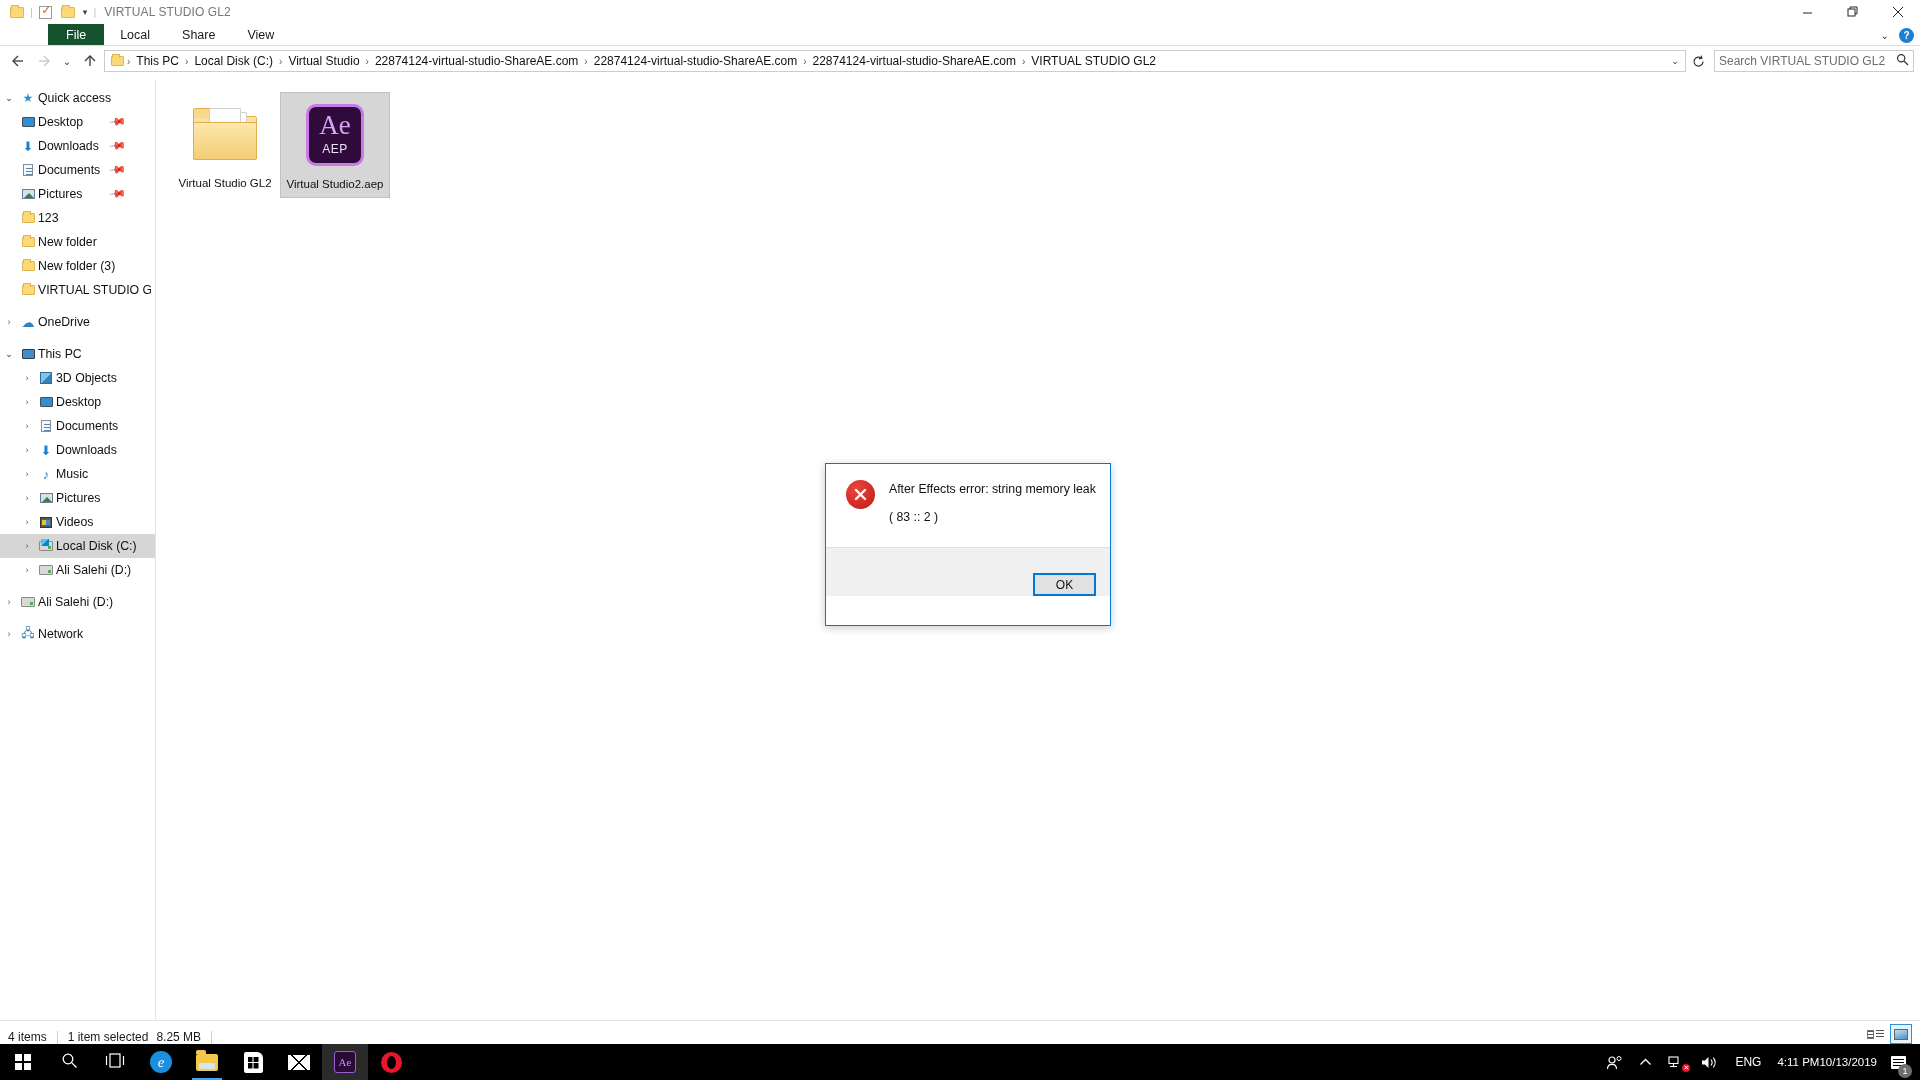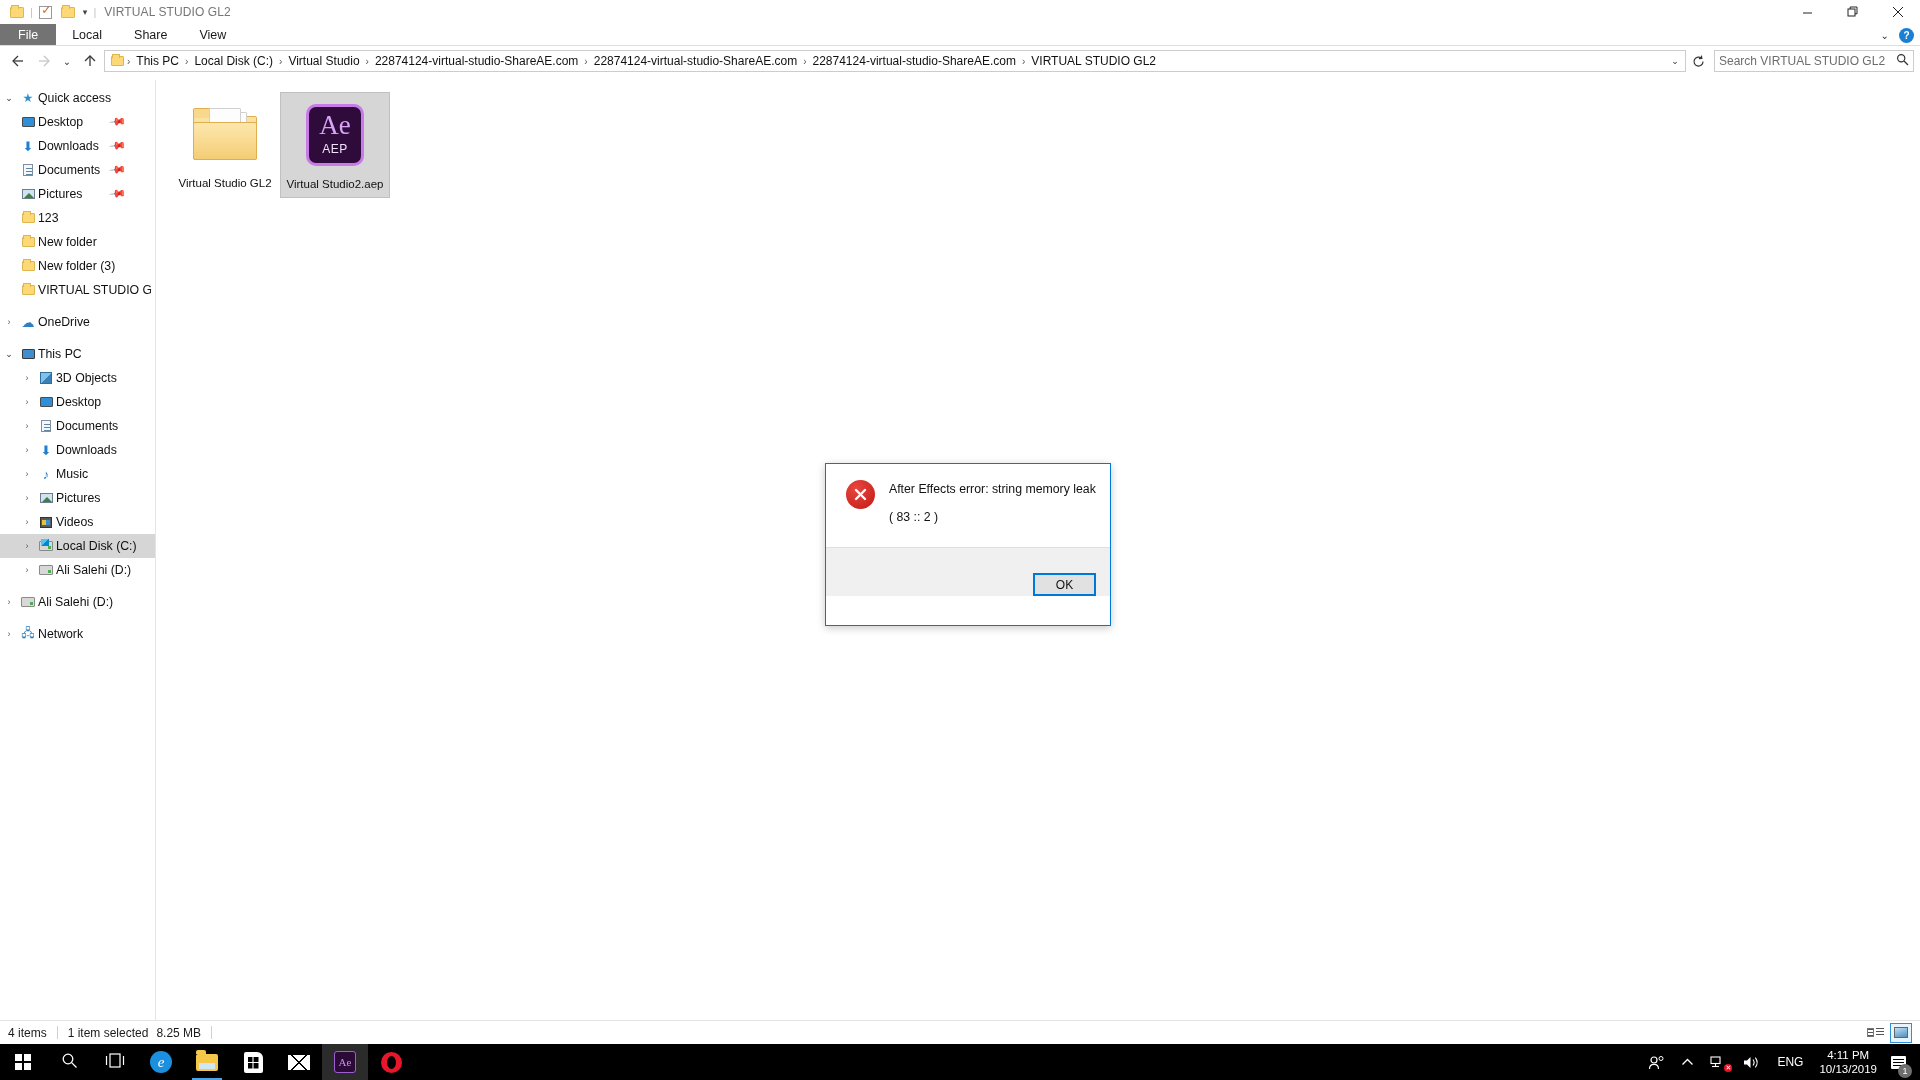--- a/index.html
+++ b/index.html
@@ -56,21 +56,21 @@
   
   .ribbon {
     height: 22px; display: flex; align-items: stretch;
     background: #ffffff; border-bottom: 1px solid #dedede;
     position: relative;
   }
   .tab {
     padding: 0 16px; display: flex; align-items: center;
     font-size: 12.5px; color: #1a1a1a;
   }
-  .tab.file { background: #737373; color: #fff; padding: 0 18px; }
+  .tab.file { background: #14532d; color: #fff; padding: 0 18px; margin-left: 48px; }
   .ribbon-right {
     position: absolute; right: 6px; top: 0; height: 22px;
     display: flex; align-items: center; gap: 10px;
   }
   .ribbon-chev { font-size: 10px; color: #333; }
   .help-ico {
     width: 15px; height: 15px; border-radius: 50%;
     background: #1b7fd4; color: #fff; font-size: 10px;
     display: flex; align-items: center; justify-content: center;
     font-weight: bold;
@@ -321,21 +321,21 @@
     font-size: 27px; color: #d9a3f5; line-height: 1;
     font-family: "Liberation Serif", serif; margin-top: -2px;
   }
   .aep .ext {
     font-size: 12px; color: #f0e2fa; letter-spacing: .5px; margin-top: 3px;
   }
 
   
   .statusbar {
     position: absolute; left: 0; right: 0; bottom: 36px; height: 24px;
-    border-top: 1px solid #e4e4e4; display: flex; align-items: center;
+    border-top: 1px solid #e4e4e4; display: flex; align-items: flex-end;
     padding: 0 8px; font-size: 12px; color: #1a1a1a; background: #fff;
   }
   .sb-sep {
     width: 1px; height: 13px; background: #d0d0d0; margin: 0 10px;
   }
   .sb-views {
     margin-left: auto; display: flex; align-items: center; gap: 4px;
   }
   .vbtn {
     width: 22px; height: 20px; display: flex;
@@ -441,21 +441,21 @@
     display: flex; align-items: center; height: 36px;
   }
   .net-ico { position: relative; }
   .net-ico .err {
     position: absolute; right: 3px; bottom: 8px;
     width: 8px; height: 8px; border-radius: 50%;
     background: #e81123; color: #fff; font-size: 7px;
     display: flex; align-items: center; justify-content: center;
   }
   .clock {
-    display: flex; flex-direction: column; align-items: center;
+    display: flex; flex-direction: row; align-items: center;
     justify-content: center; font-size: 11.5px; color: #fff;
     line-height: 14px; padding: 0 8px; height: 36px;
   }
   .notif {
     position: relative; padding: 0 10px 0 6px;
     display: flex; align-items: center; height: 36px;
   }
   .notif-box {
     width: 15px; height: 13px; background: #fff; border-radius: 1px;
     position: relative;

